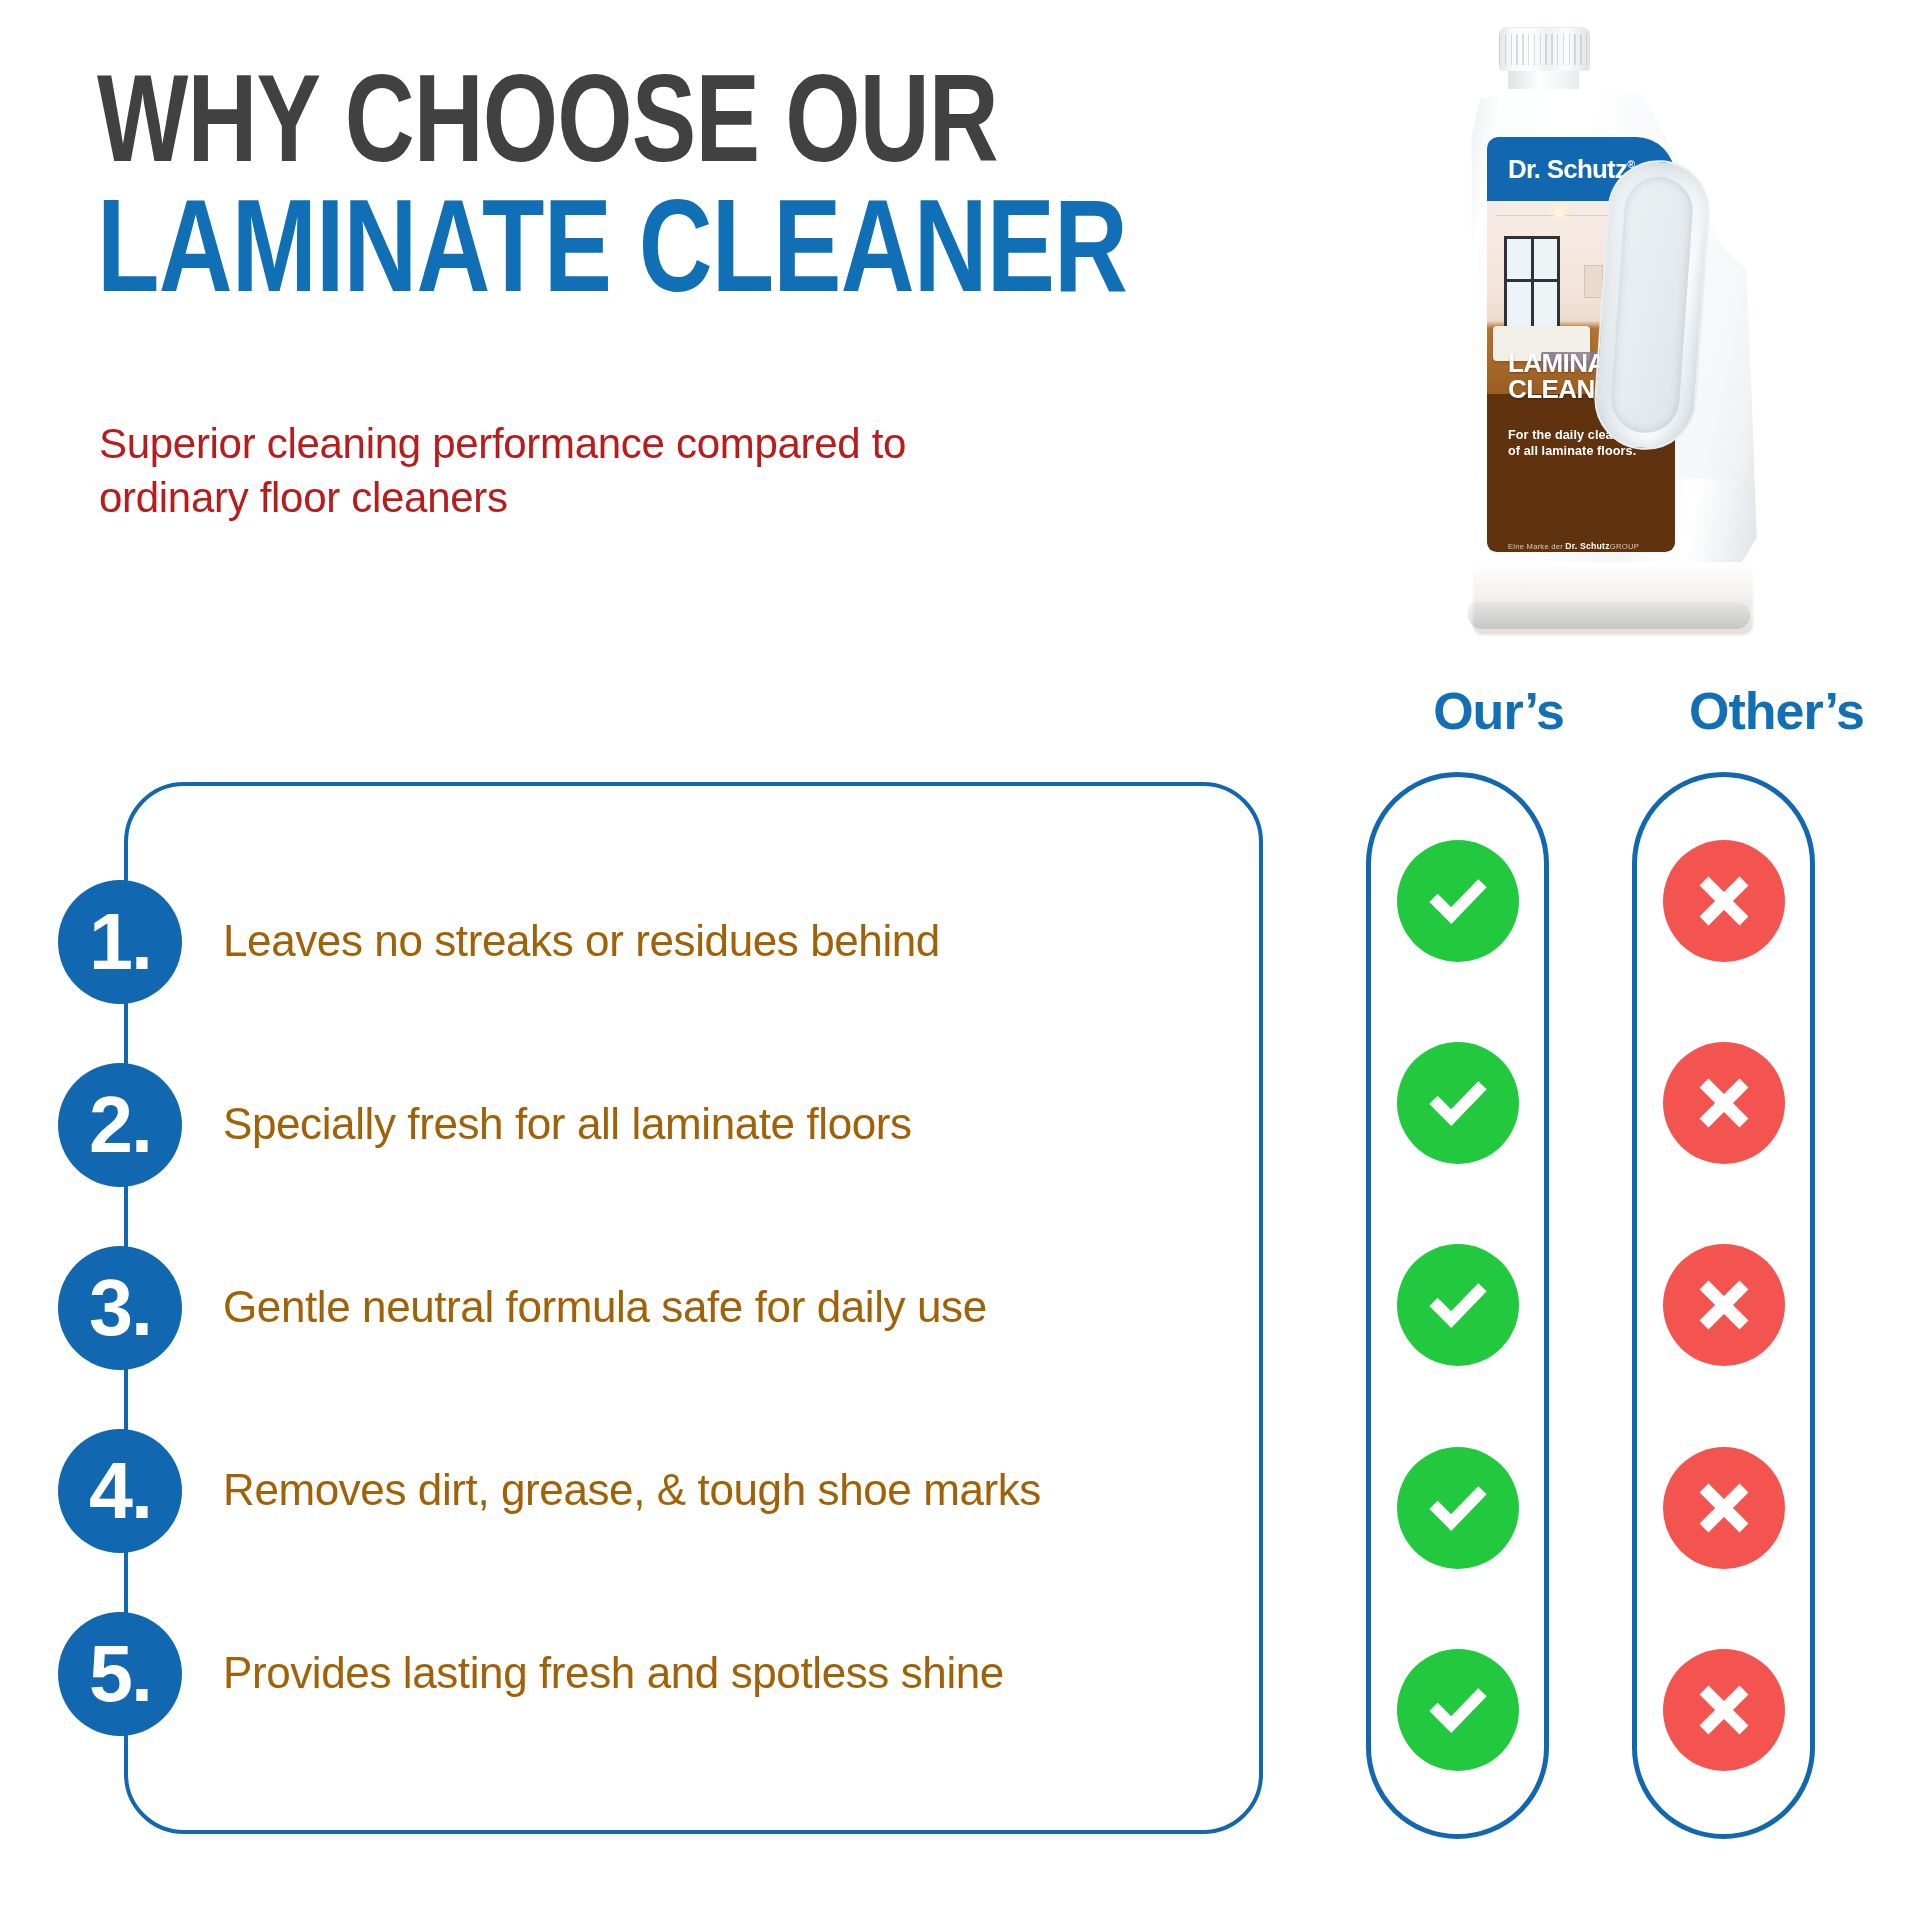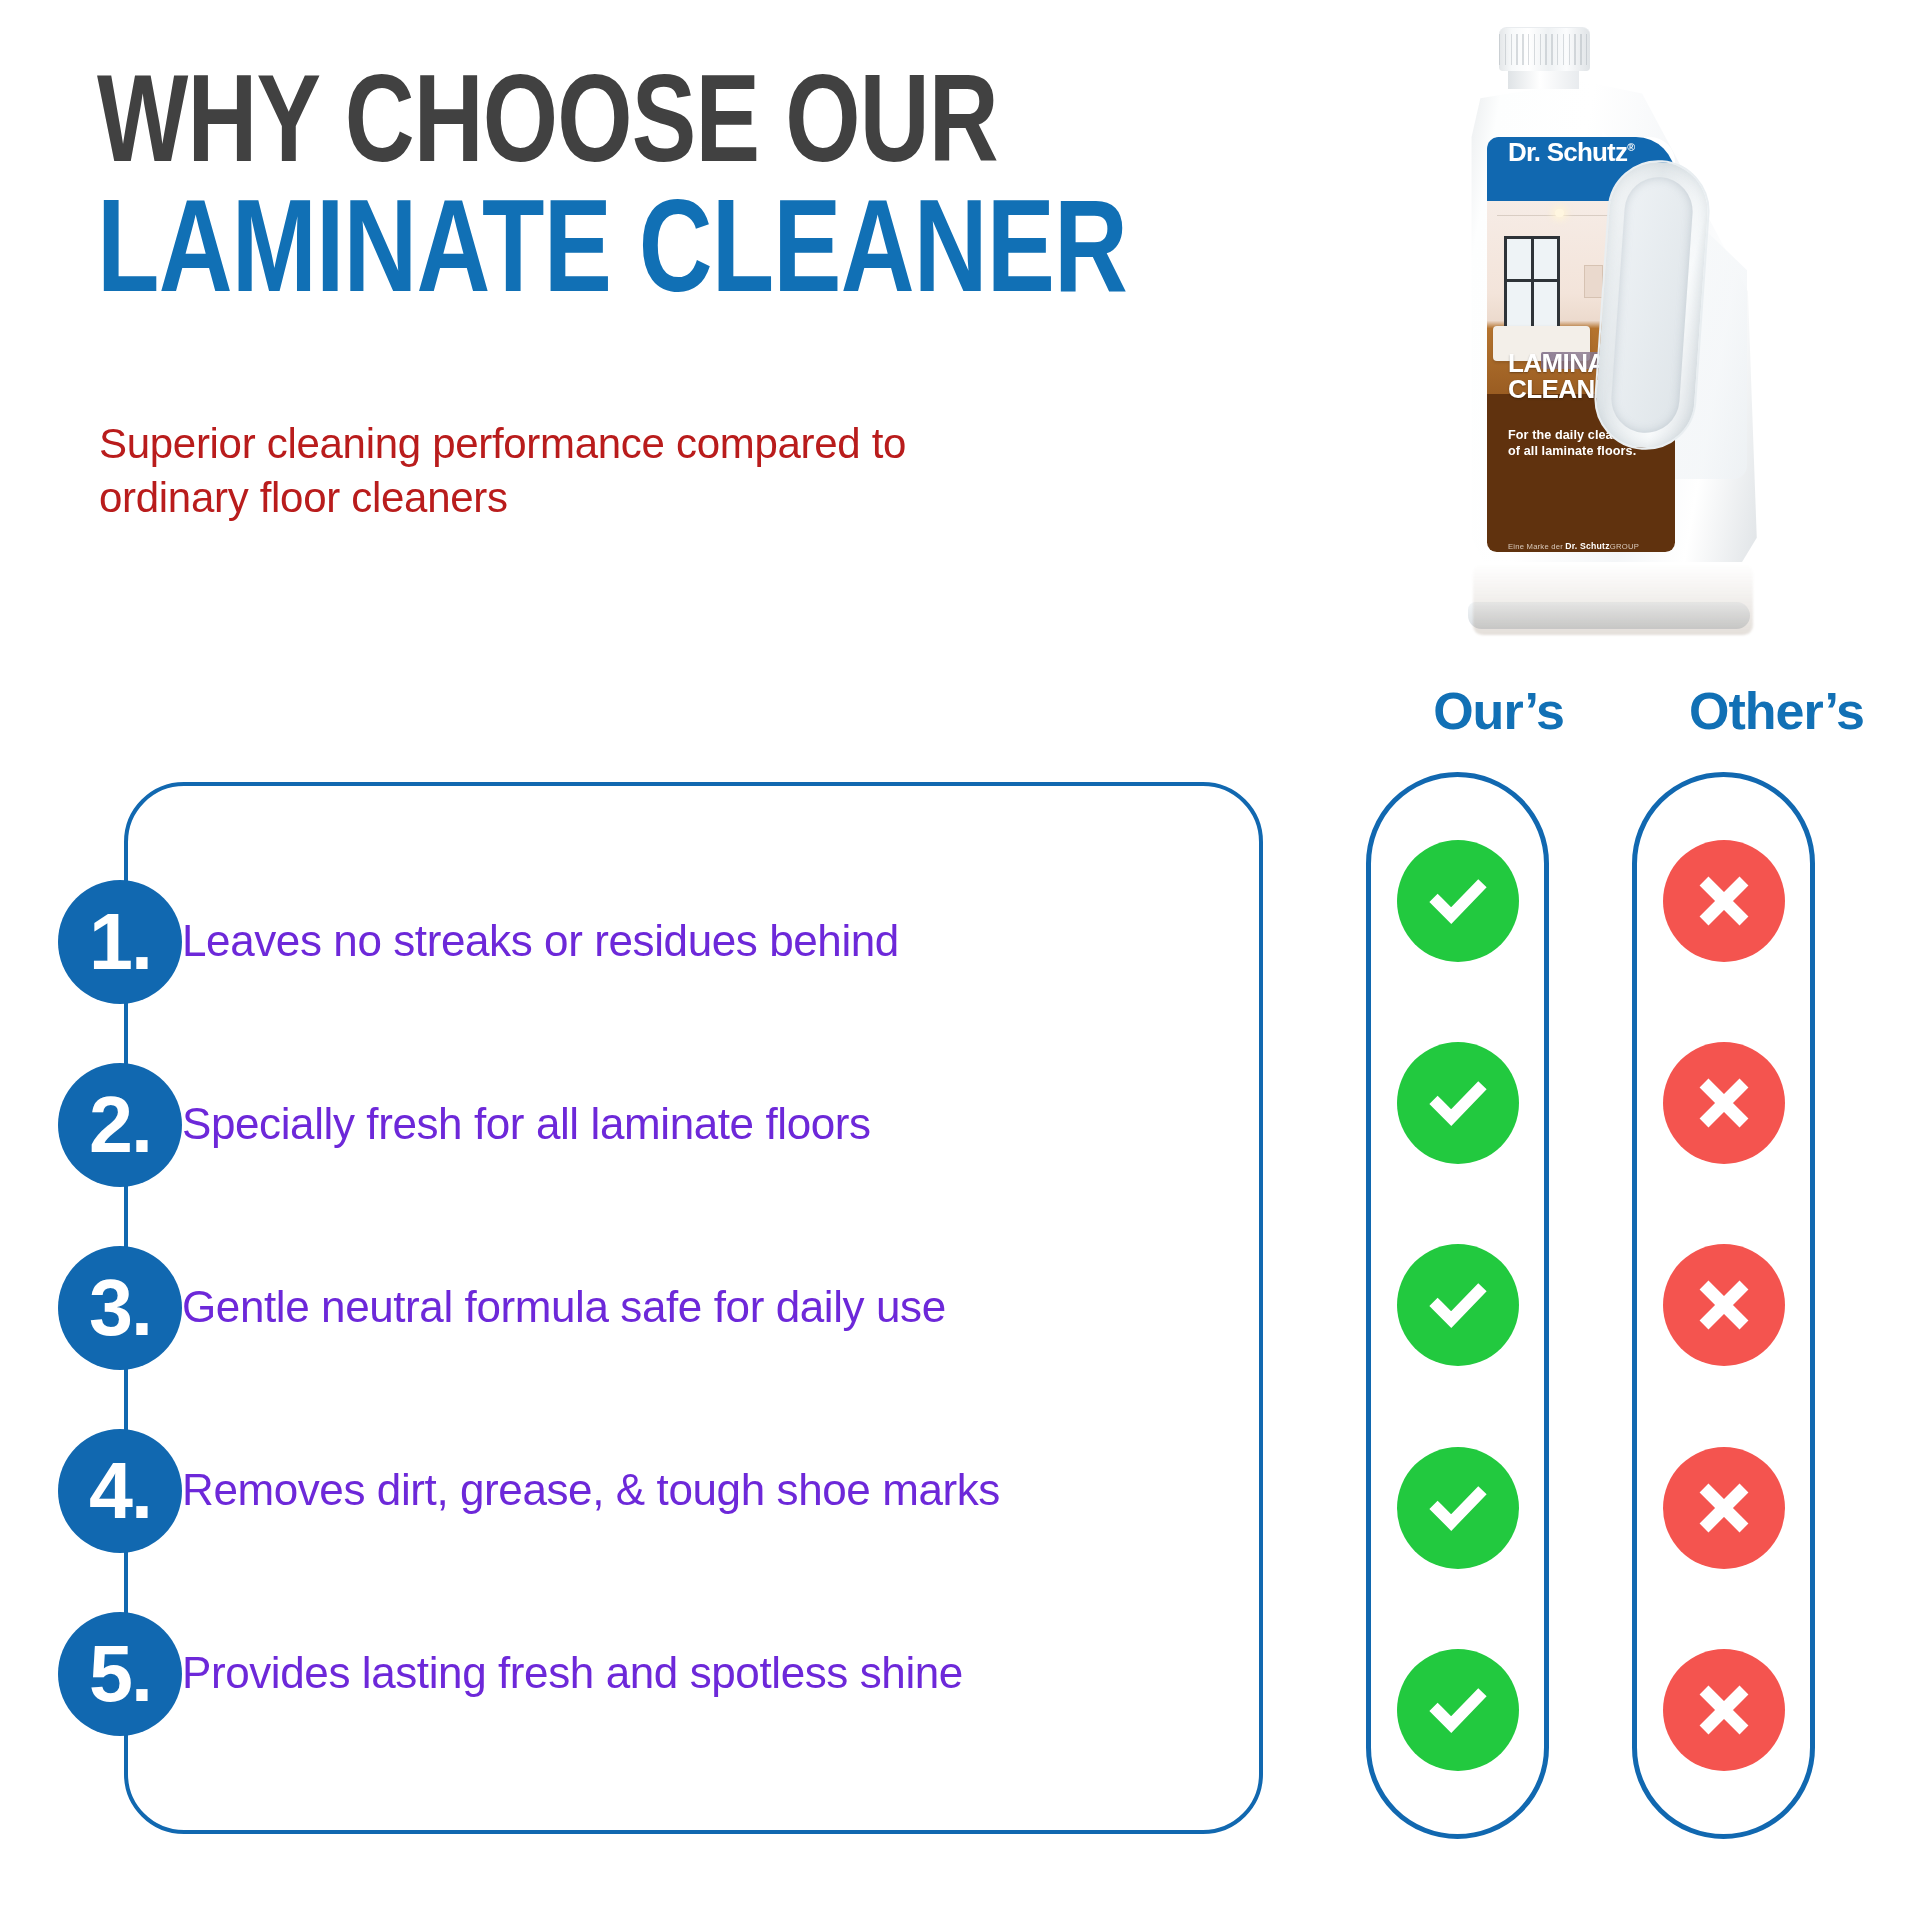--- a/index.html
+++ b/index.html
@@ -107,20 +107,21 @@
     overflow: hidden;
     background: #ffffff;
   }
 
   #label-header {
     position: relative;
     height: 64px;
     background: #1168b0;
     border-radius: 9.7px 39px 0 0;
     display: flex;
+    align-items: center;
     padding-left: 21px;
   }
   #label-brand {
     color: #ffffff;
     font-size: 26px;
     font-weight: bold;
     letter-spacing: -0.8px;
   }
   #label-brand sup { font-size: 10.6px; vertical-align: super; }
 
@@ -337,22 +338,23 @@
     font-weight: bold;
     display: flex;
     align-items: center;
     justify-content: center;
     flex: none;
     letter-spacing: -1.9px;
     z-index: 3;
   }
 
   .benefit-text {
+    margin-left: 41px;
     font-size: 44px;
-    color: #6d28d9;
+    color: #a16207;
     letter-spacing: -0.4px;
     line-height: 1.15;
     white-space: nowrap;
   }
 </style>
 </head>
 <body>
 
 <div id="page">
 

